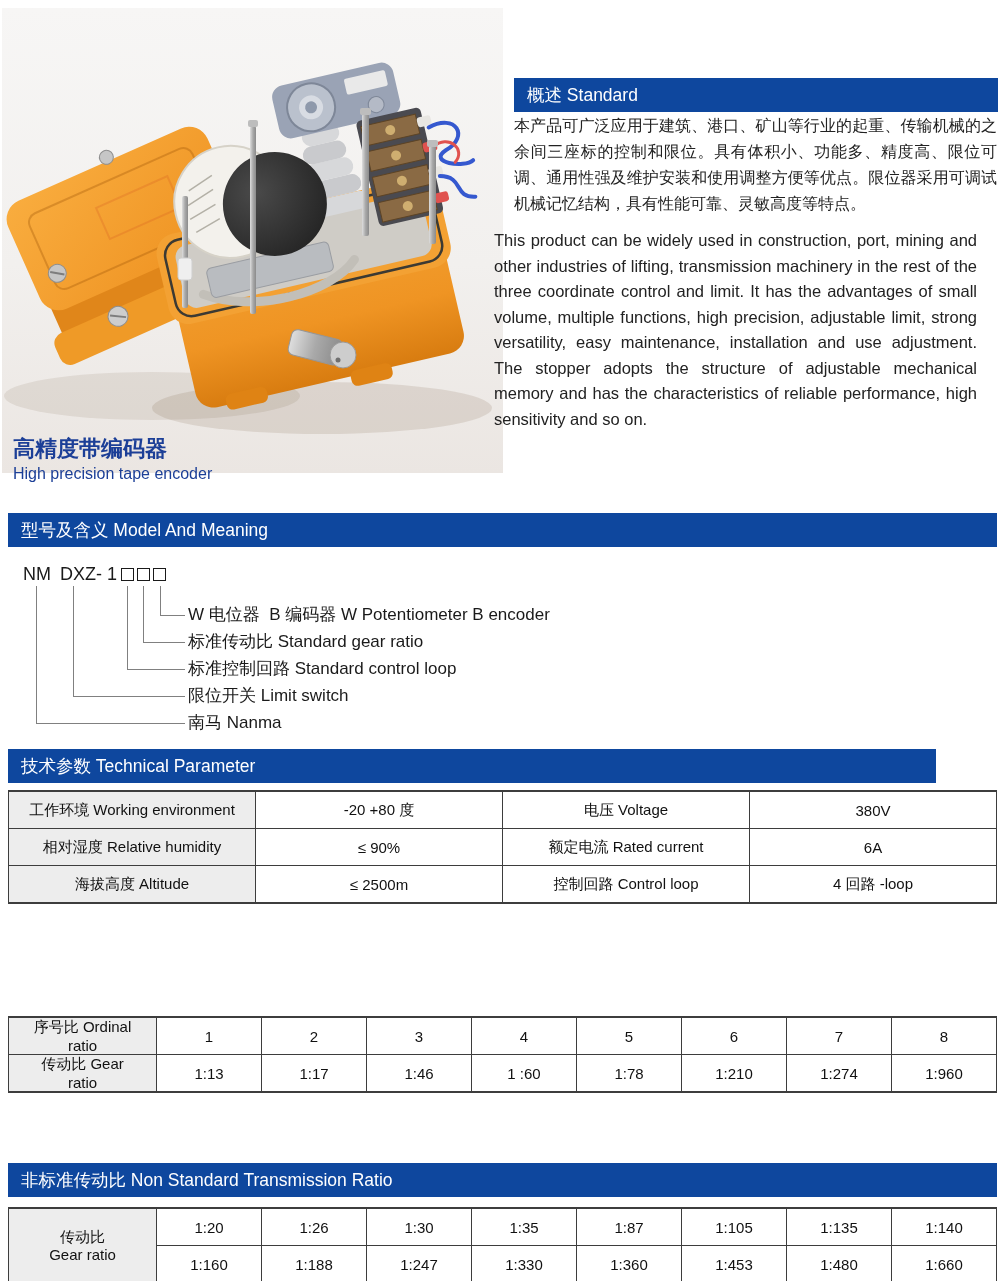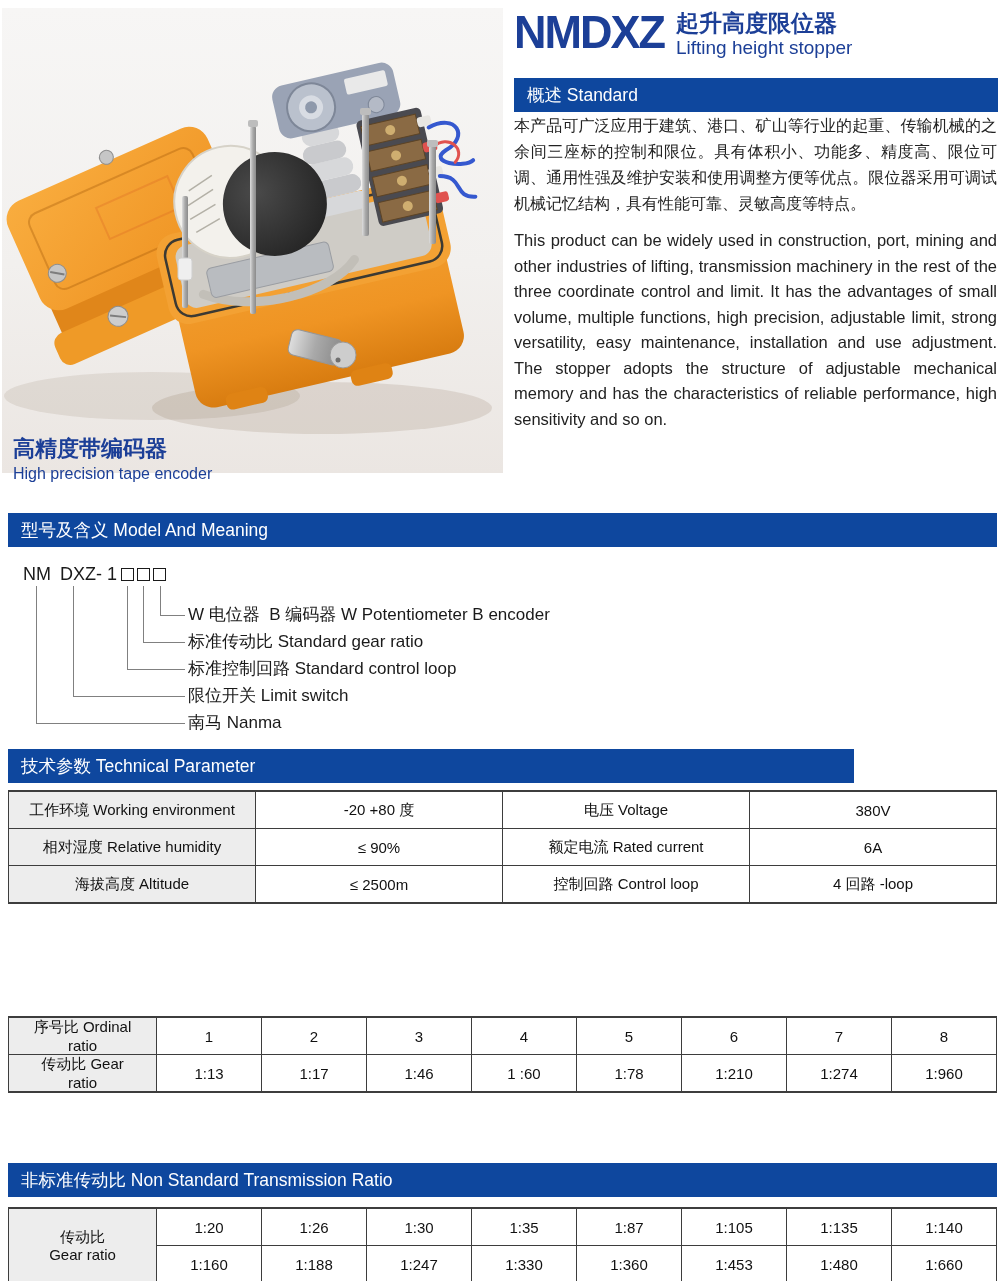--- a/index.html
+++ b/index.html
@@ -37,21 +37,21 @@
     background:#0e479e; color:#ffffff; font-size:17.5px; padding-left:13px;
     white-space:nowrap; overflow:hidden;
   }
 
   
   .p-zh {
     left:514px; top:113px; width:483px; margin:0;
     font-size:16px; line-height:26px; color:#222; text-align:justify;
   }
   .p-en {
-    left:514px; top:228px; width:483px; margin:0;
+    left:494px; top:228px; width:483px; margin:0;
     font-size:16.5px; line-height:25.5px; color:#222; text-align:justify;
   }
 
   
   .model-diagram { left:0; top:556px; width:1000px; height:192px; }
   .code-part { position:absolute; top:8px; font-size:18px; color:#1a1a1a; }
   .code-box {
     position:absolute; top:12px; width:13px; height:13px;
     border:1.5px solid #1a1a1a; box-sizing:border-box; background:#fff;
   }
@@ -185,27 +185,20 @@
       <circle cx="341" cy="347" r="13" fill="#cdcdcd" stroke="#9b9b9b"></circle>
       <circle cx="336" cy="352" r="2.5" fill="#6f6f6f"></circle>
     </svg>
 
     <div class="photo-caption">
       <div class="cap-zh">高精度带编码器</div>
       <div class="cap-en">High precision tape encoder</div>
     </div>
   </div>
 
-  <div class="abs brand">
-    <span class="logo">NMDXZ</span>
-    <span class="brand-titles">
-      <div class="title-zh">起升高度限位器</div>
-      <div class="title-en">Lifting height stopper</div>
-    </span>
-  </div>
 
   <div class="bar" style="left:514px; top:78px; width:484px;">概述 Standard</div>
   <p class="abs p-zh">本产品可广泛应用于建筑、港口、矿山等行业的起重、传输机械的之余间三座标的控制和限位。具有体积小、功能多、精度高、限位可调、通用性强及维护安装和使用调整方便等优点。限位器采用可调试机械记忆结构，具有性能可靠、灵敏高度等特点。</p>
   <p class="abs p-en">This product can be widely used in construction, port, mining and other industries of lifting, transmission machinery in the rest of the three coordinate control and limit. It has the advantages of small volume, multiple functions, high precision, adjustable limit, strong versatility, easy maintenance, installation and use adjustment. The stopper adopts the structure of adjustable mechanical memory and has the characteristics of reliable performance, high sensitivity and so on.</p>
 
   <div class="bar" style="left:8px; top:513px; width:989px;">型号及含义 Model And Meaning</div>
 
   <div class="abs model-diagram">
     <span class="code-part" style="left:23px;">NM</span>
     <span class="code-part" style="left:60px;">DXZ</span>
@@ -221,21 +214,21 @@
     <div class="connector" style="left:73px;  width:111px; height:110px;"></div>
     <div class="connector" style="left:36px;  width:148px; height:137px;"></div>
 
     <div class="model-label" style="top:73px;">标准传动比 Standard gear ratio</div>
     <div class="model-label" style="top:46px;">W 电位器  B 编码器 W Potentiometer B encoder</div>
     <div class="model-label" style="top:100px;">标准控制回路 Standard control loop</div>
     <div class="model-label" style="top:127px;">限位开关 Limit switch</div>
     <div class="model-label" style="top:154px;">南马 Nanma</div>
   </div>
 
-  <div class="bar" style="left:8px; top:749px; width:846px;">技术参数 Technical Parameter</div>
+  <div class="bar" style="left:8px; top:749px; width:928px;">技术参数 Technical Parameter</div>
 
   <div class="tbl-wrap" style="top:790px;">
     <table>
       <colgroup>
           <col style="width:25%">
           <col style="width:25%">
           <col style="width:25%">
           <col style="width:25%">
         </colgroup>
       <tbody>

